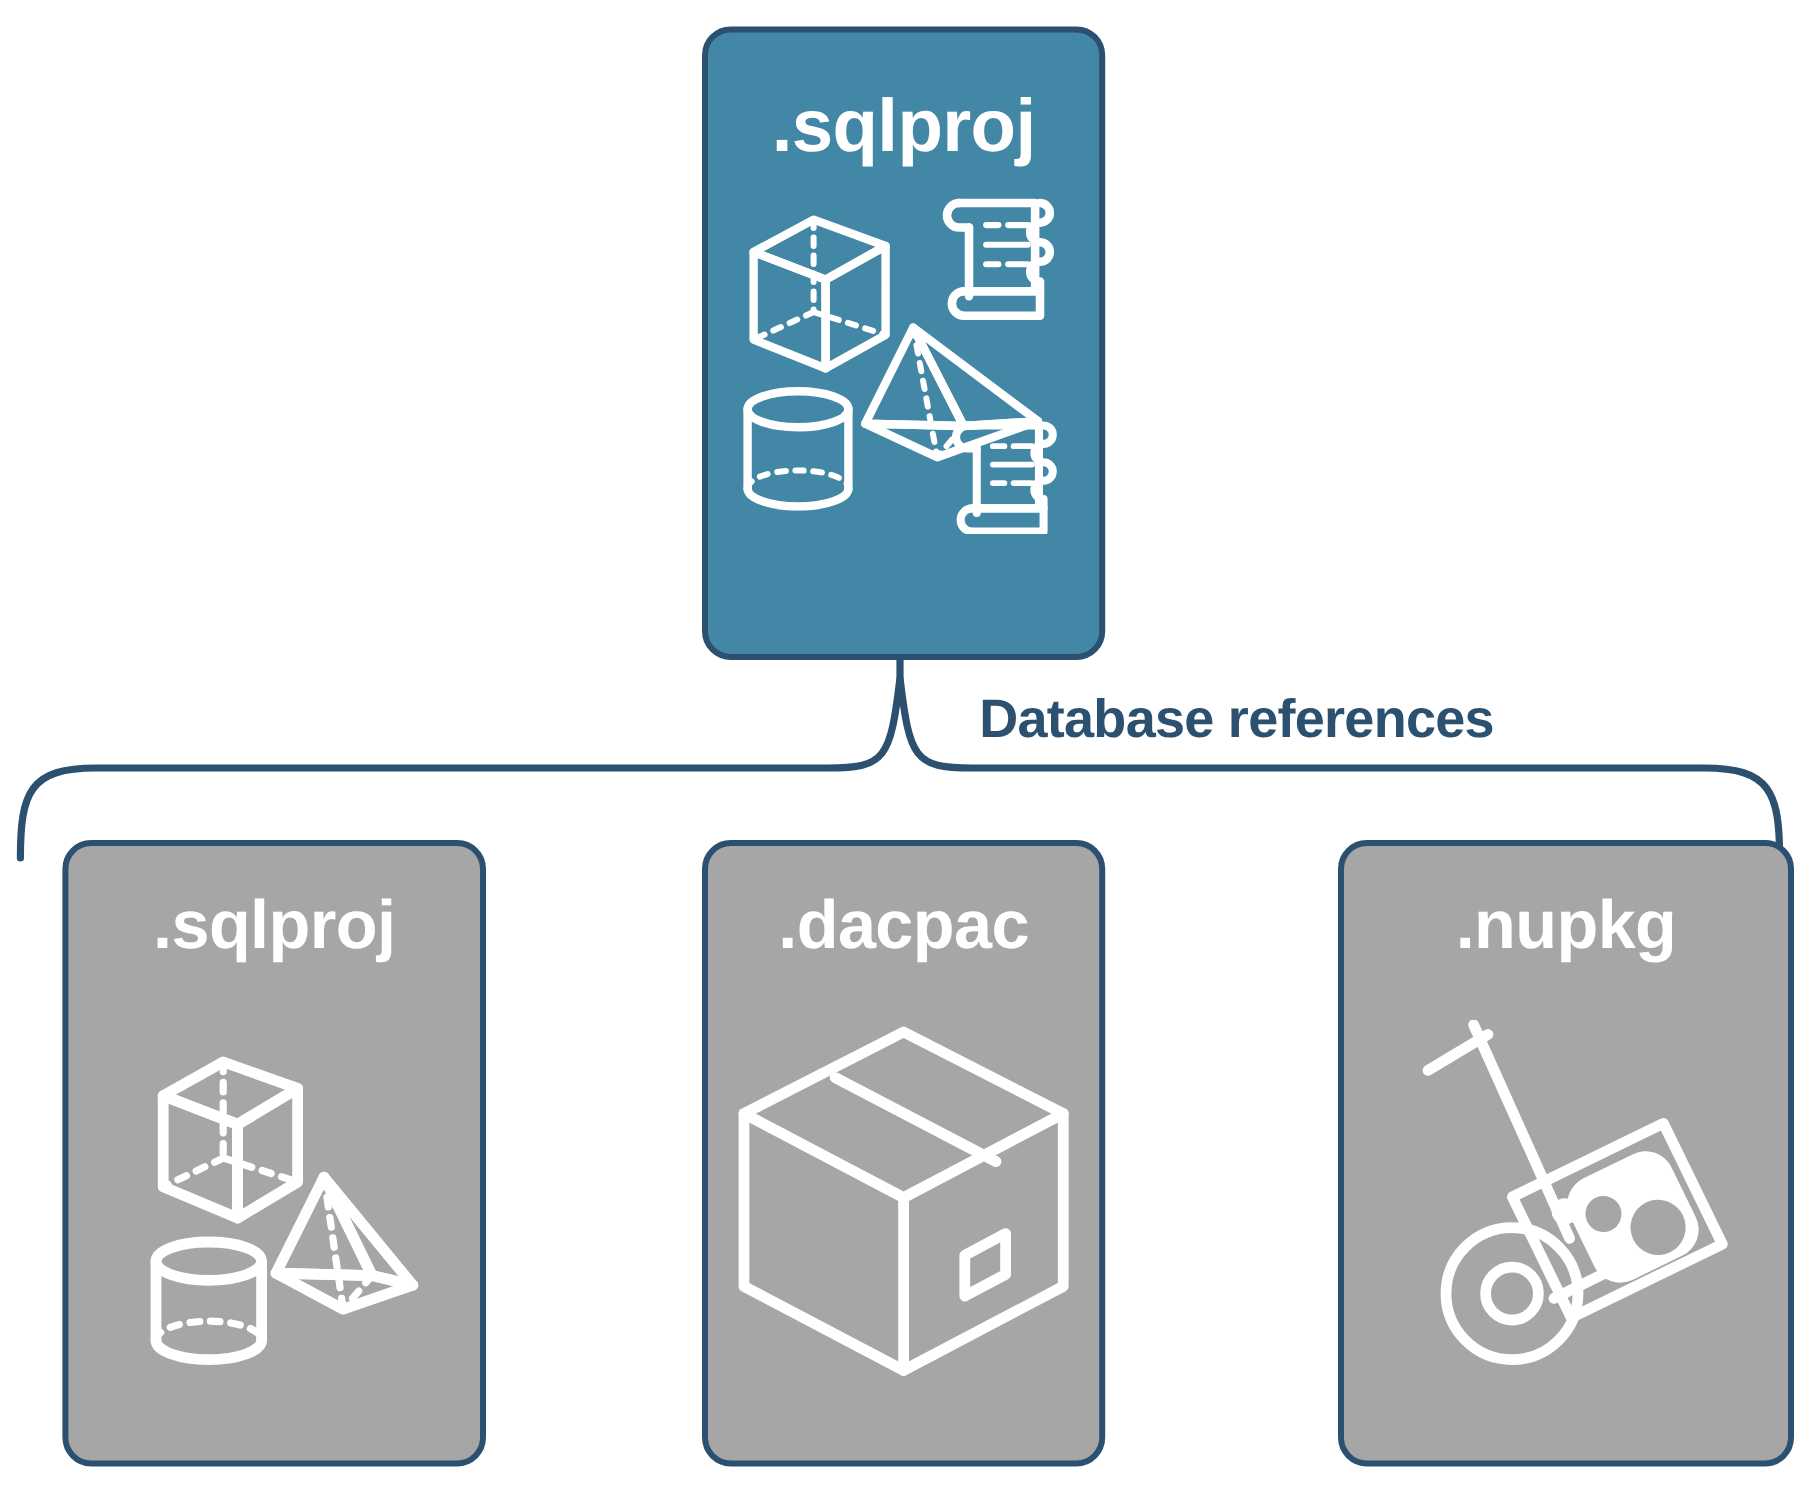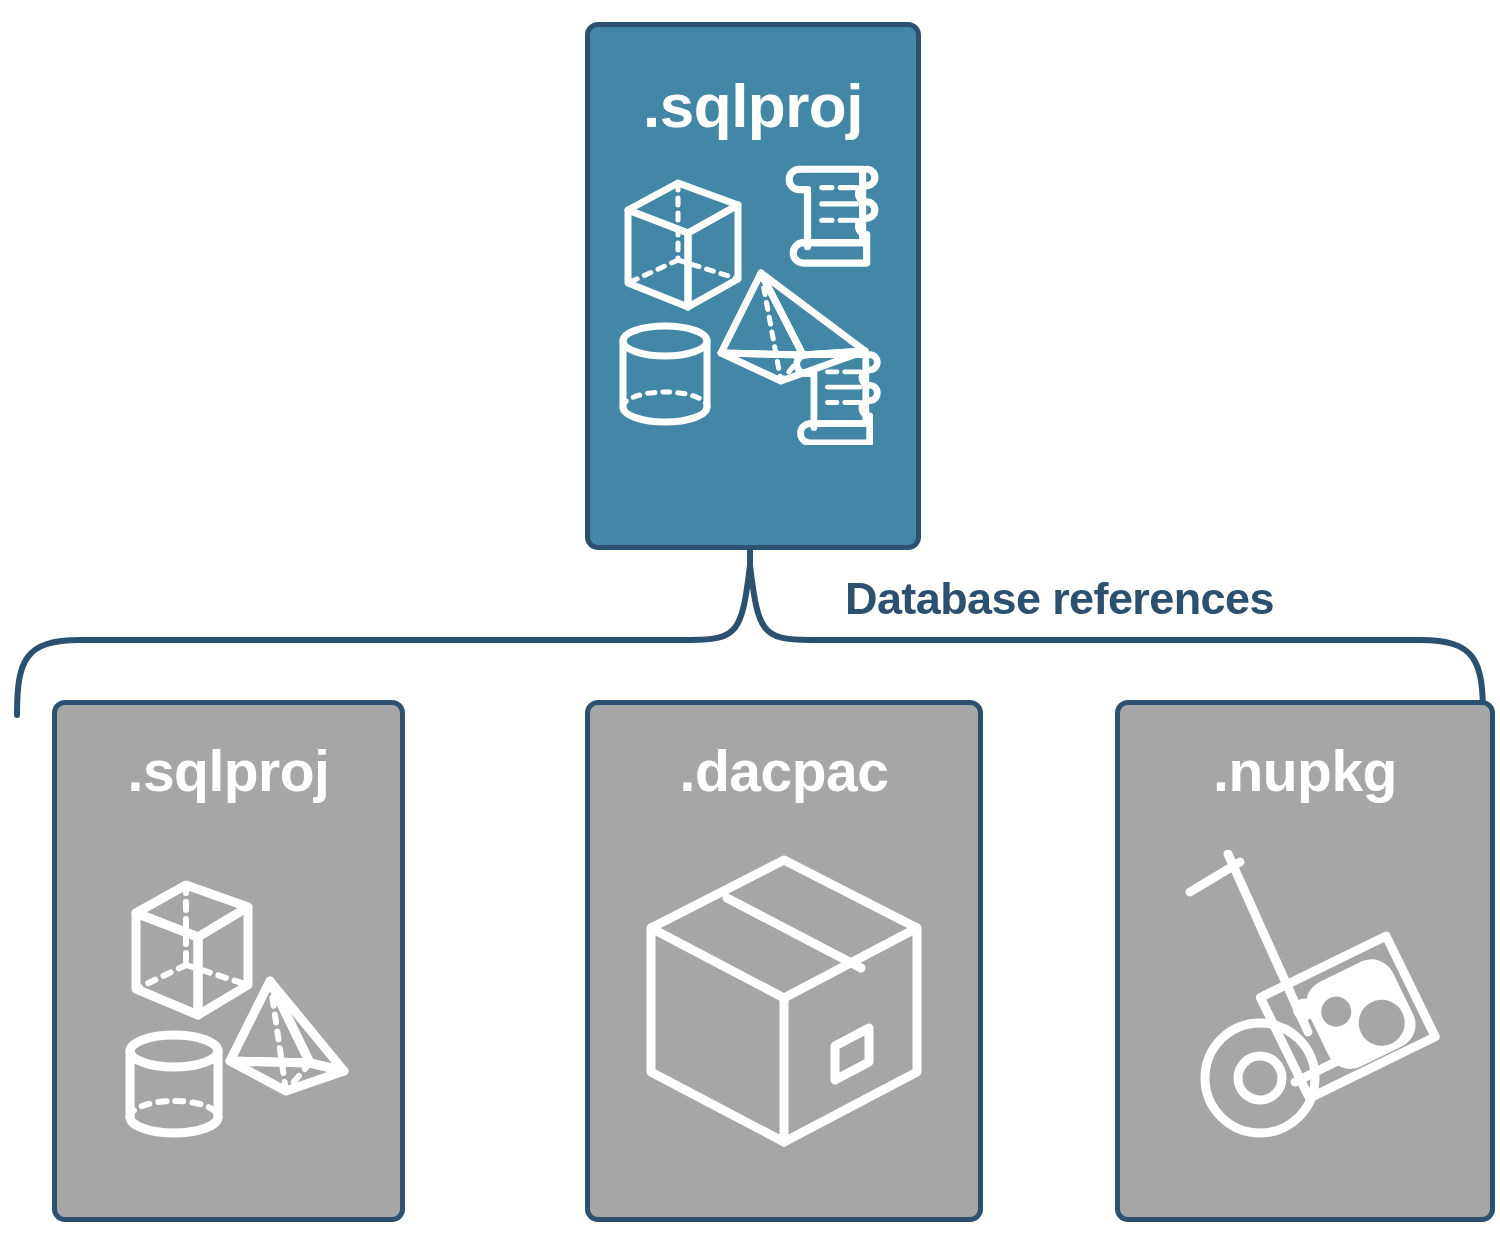--- a/index.html
+++ b/index.html
@@ -19,21 +19,21 @@
     position: absolute;
     left: 0; top: 0;
     width: 1500px;
     height: 1250px;
   }
 
   .card {
     position: absolute;
     box-sizing: border-box;
     border: 5px solid #2b5070;
-    border-radius: 13px;
+    border-radius: 24px;
     display: block;
   }
 
   .card-title {
     position: absolute;
     left: 0;
     width: 100%;
     text-align: center;
     color: #ffffff;
     font-weight: bold;
@@ -68,21 +68,21 @@
     height: 290px;
   }
 
   
   .card-bottom {
     top: 700px;
     height: 522px;
     background: #a6a6a6;
   }
   #card-sqlproj { left: 52px;   width: 353px; }
-  #card-dacpac  { left: 585px;  width: 398px; }
+  #card-dacpac  { left: 585px;  width: 336px; }
   #card-nupkg   { left: 1115px; width: 380px; }
 
   .card-bottom .card-title {
     top: 38px;
     font-size: 57px;
   }
   .card-bottom .card-icons {
     top: 130px;
     height: 330px;
   }
@@ -101,21 +101,20 @@
     position: absolute;
     left: 816px;
     top: 576px;
     font-size: 45px;
     font-weight: bold;
     color: #2b5070;
     letter-spacing: -0.6px;
     white-space: nowrap;
     line-height: 1;
     user-select: none;
-    margin-left: 29px;
   }
 
   .icon-svg { display: block; }
 </style>
 </head>
 <body>
 
 <div id="stage">
 
   <div class="card" id="card-top">

